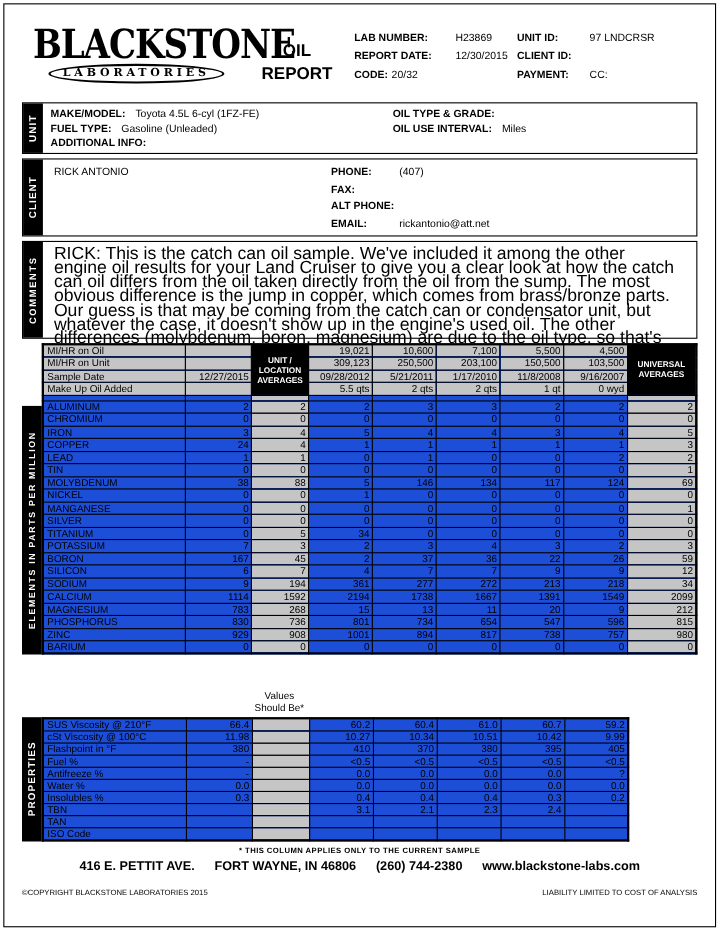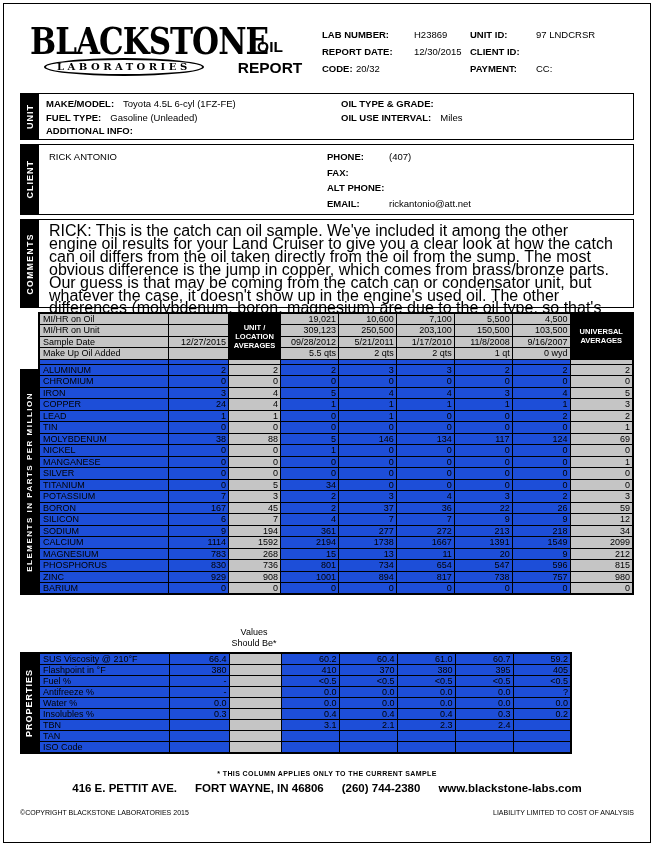--- a/index.html
+++ b/index.html
@@ -33,28 +33,28 @@
   .sec { position:absolute; left:20px; width:614px; border:1.5px solid #000; display:flex; background:#fff; }
   .sidebar { width:18px; background:#000; color:#fff; display:flex; align-items:center; justify-content:center; flex:none; }
   .vtext { writing-mode:vertical-rl; transform:rotate(180deg); font-weight:bold; white-space:nowrap; letter-spacing:1px; }
   .sec-content { flex:1; position:relative; font-size:9.5px; }
 
   .unit-sec { top:93px; height:47px; }
   .unit-sec .vtext { font-size:9px; }
   .frow { display:flex; margin-bottom:2.5px; }
   .flab { font-weight:bold; margin-right:9px; }
   .unit-left { position:absolute; left:7px; top:4px; }
-  .unit-right { position:absolute; left:302px; top:4px; }
+  .unit-right { position:absolute; left:318px; top:4px; }
 
   .client-sec { top:144px; height:71px; }
   .client-sec .vtext { font-size:9px; }
   .client-name { position:absolute; left:10px; top:6px; }
   .client-right { position:absolute; left:262px; top:6px; }
   .client-right .frow { margin-bottom:4.5px; }
-  .client-right .flab { width:58px; margin-right:4px;margin-left:26px; }
+  .client-right .flab { width:58px; margin-right:4px; }
 
   .comments-sec { top:219px; height:89px; }
   .comments-sec .vtext { font-size:8.5px; letter-spacing:1.5px; }
   .comments-text { padding:5px 14px 0 10px; font-size:16px; line-height:12.9px; }
 
   
   table { border-collapse:collapse; table-layout:fixed; font-size:9px; background:#1d4ed8; }
   td { border:1px solid #000; height:11.5px; padding:0 2px; white-space:nowrap; overflow:hidden; line-height:10px; }
   .num { text-align:right; }
   .lab { text-align:left; padding-left:3px; }
@@ -519,20 +519,30 @@
           <td class="lab">SUS Viscosity @ 210°F</td>
           <td class="num">66.4</td>
           <td class="num"></td>
           <td class="num">60.2</td>
           <td class="num">60.4</td>
           <td class="num">61.0</td>
           <td class="num">60.7</td>
           <td class="num">59.2</td>
         </tr>
         <tr>
+          <td class="lab">cSt Viscosity @ 100°C</td>
+          <td class="num">11.98</td>
+          <td class="num"></td>
+          <td class="num">10.27</td>
+          <td class="num">10.34</td>
+          <td class="num">10.51</td>
+          <td class="num">10.42</td>
+          <td class="num">9.99</td>
+        </tr>
+        <tr>
           <td class="lab">Flashpoint in °F</td>
           <td class="num">380</td>
           <td class="num"></td>
           <td class="num">410</td>
           <td class="num">370</td>
           <td class="num">380</td>
           <td class="num">395</td>
           <td class="num">405</td>
         </tr>
         <tr>

